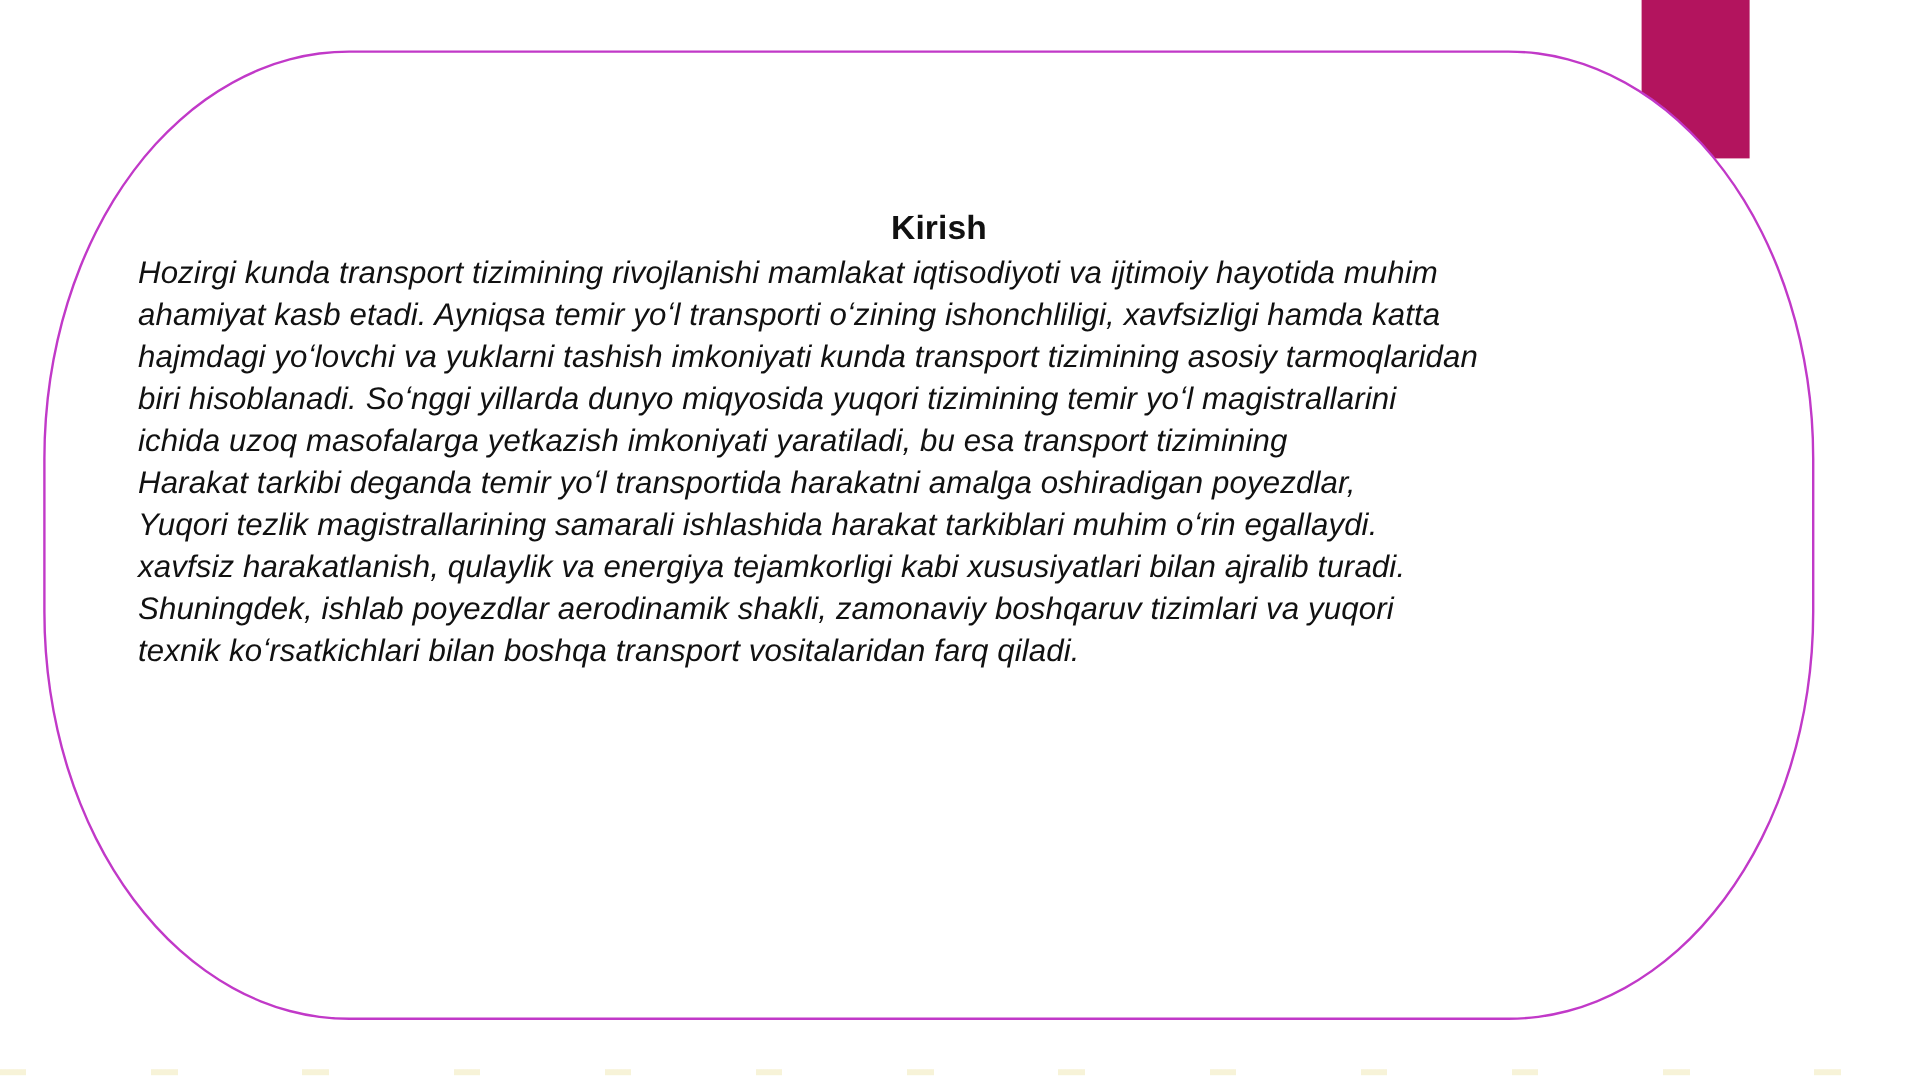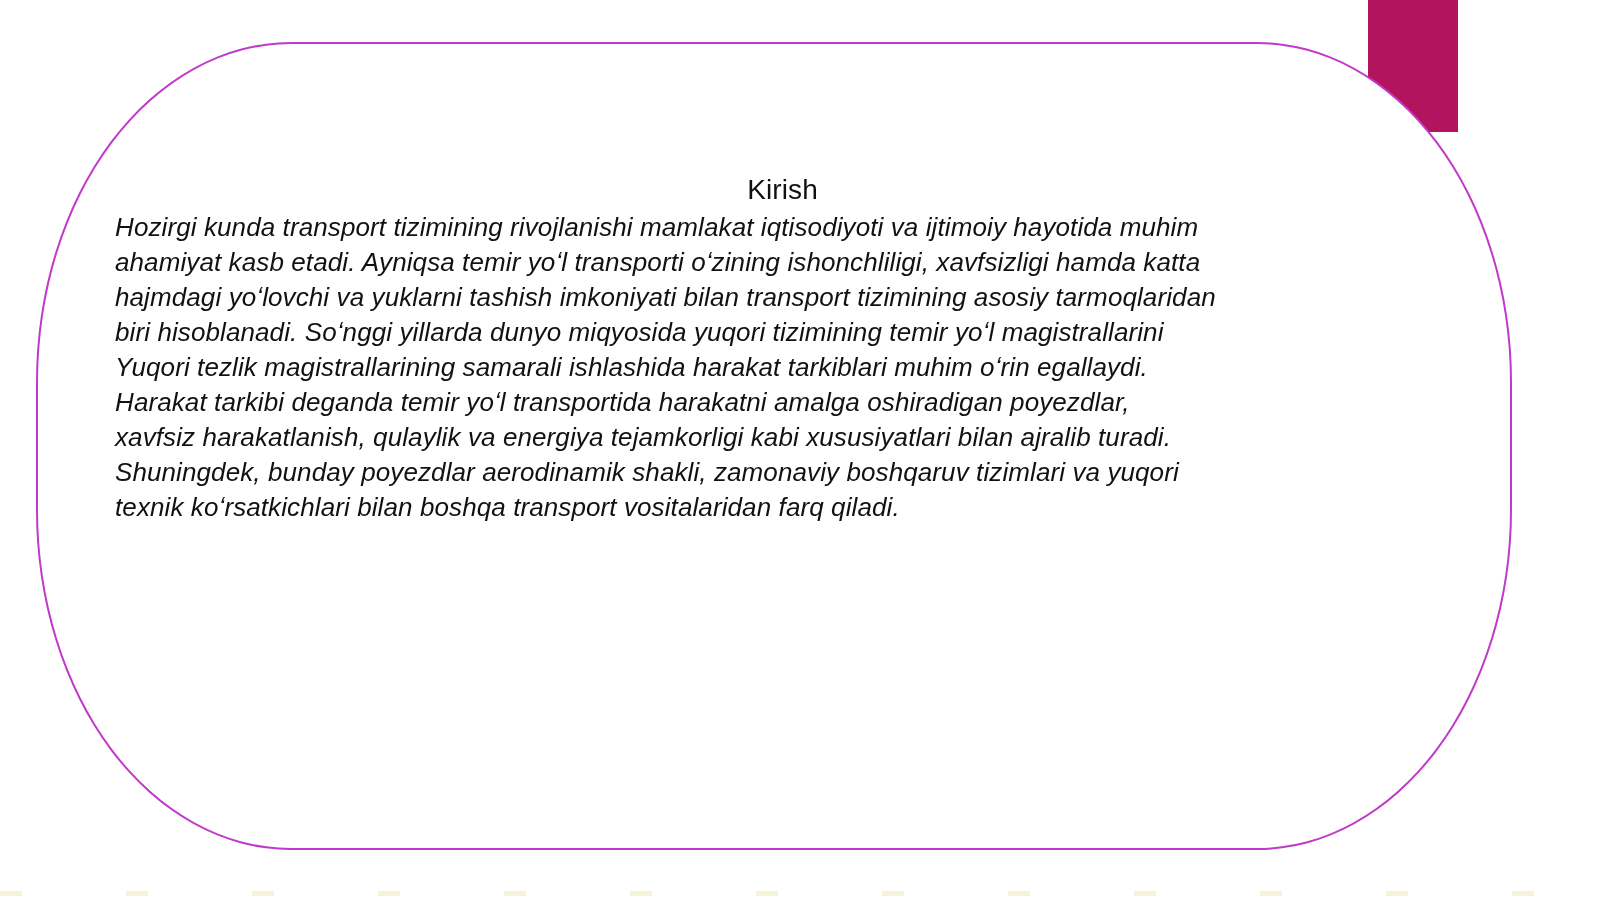--- a/index.html
+++ b/index.html
@@ -35,21 +35,21 @@
     left: 115px; top: 172px;
     width: 1335px;
     z-index: 3;
     color: var(--text, #111111);
     font-size: 26px;
     line-height: 35px;
     letter-spacing: 0.1px;
   }
   .slide-title {
     text-align: center;
-    font-weight: 400;
+    font-weight: 700;
     font-size: 28px;
     line-height: 36px;
     margin-bottom: 2px;
   }
   .paragraph .line {
     white-space: nowrap;
     font-style: italic;
   }
   .bottom-dashes {
     position: absolute;
@@ -68,24 +68,25 @@
 
 <div class="page">
   <div class="bottom-dashes"></div>
   <div class="corner-tab"></div>
   <div class="slide-shape"></div>
   <div class="text-block">
     <div class="slide-title">Kirish</div>
     <div class="paragraph">
         <div class="line">Hozirgi kunda transport tizimining rivojlanishi mamlakat iqtisodiyoti va ijtimoiy hayotida muhim</div>
         <div class="line">ahamiyat kasb etadi. Ayniqsa temir yoʻl transporti oʻzining ishonchliligi, xavfsizligi hamda katta</div>
-        <div class="line">hajmdagi yoʻlovchi va yuklarni tashish imkoniyati bilan transport tizimining asosiy tarmoqlaridan</div>
+        <div class="line">hajmdagi yoʻlovchi va yuklarni tashish imkoniyati kunda transport tizimining asosiy tarmoqlaridan</div>
         <div class="line">biri hisoblanadi. Soʻnggi yillarda dunyo miqyosida yuqori tizimining temir yoʻl magistrallarini</div>
+        <div class="line">ichida uzoq masofalarga yetkazish imkoniyati yaratiladi, bu esa transport tizimining</div>
       </div>
     <div class="paragraph">
+        <div class="line">Harakat tarkibi deganda temir yoʻl transportida harakatni amalga oshiradigan poyezdlar,</div>
         <div class="line">Yuqori tezlik magistrallarining samarali ishlashida harakat tarkiblari muhim oʻrin egallaydi.</div>
-        <div class="line">Harakat tarkibi deganda temir yoʻl transportida harakatni amalga oshiradigan poyezdlar,</div>
         <div class="line">xavfsiz harakatlanish, qulaylik va energiya tejamkorligi kabi xususiyatlari bilan ajralib turadi.</div>
-        <div class="line">Shuningdek, bunday poyezdlar aerodinamik shakli, zamonaviy boshqaruv tizimlari va yuqori</div>
+        <div class="line">Shuningdek, ishlab poyezdlar aerodinamik shakli, zamonaviy boshqaruv tizimlari va yuqori</div>
         <div class="line">texnik koʻrsatkichlari bilan boshqa transport vositalaridan farq qiladi.</div>
       </div>
   </div>
 </div>
 
 </body></html>

